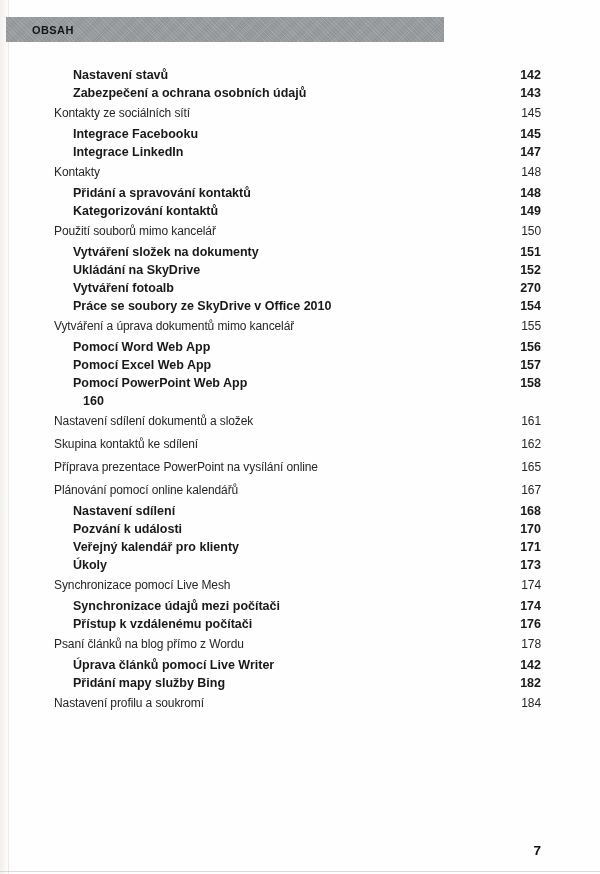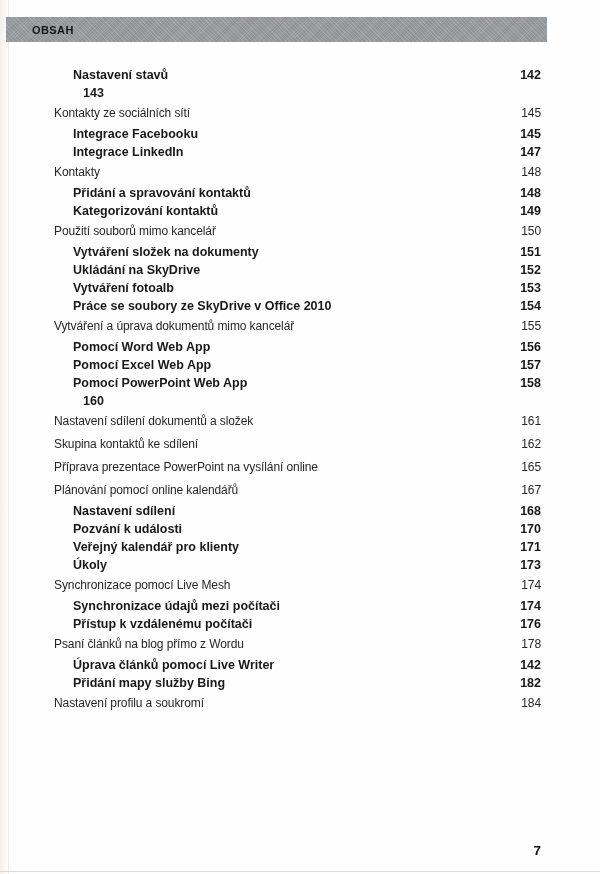--- a/index.html
+++ b/index.html
@@ -27,21 +27,21 @@
     position: absolute;
     left: 0; bottom: 2px;
     width: 100%; height: 1px;
     background: #c9c7c5;
     opacity: .65;
   }
   
   .header-bar {
     position: absolute;
     left: 6px; top: 17px;
-    width: 541px; height: 25px;
+    width: 438px; height: 25px;
     background-color: #9b9ea1;
     background-image:
       repeating-linear-gradient(45deg, rgba(255,255,255,.10) 0 1px, rgba(0,0,0,0) 1px 3px),
       repeating-linear-gradient(-45deg, rgba(0,0,0,.07) 0 1px, rgba(0,0,0,0) 1px 2px);
     display: flex;
     align-items: center;
     box-sizing: border-box;
     padding-left: 26px;
   }
   .header-label {
@@ -105,20 +105,21 @@
 <div class="header-bar">
   <span class="header-label">OBSAH</span>
 </div>
 
 <div class="toc">
     <div class="toc-row level-2">
     <span class="toc-title">Nastavení stavů</span>
     <span class="toc-page">142</span>
   </div>
     <div class="toc-row level-2">
+    <span class="toc-title">Zabezpečení a ochrana osobních údajů</span>
     <span class="toc-page">143</span>
   </div>
     <div class="toc-row level-1">
     <span class="toc-title">Kontakty ze sociálních sítí</span>
     <span class="toc-page">145</span>
   </div>
     <div class="toc-row level-2">
     <span class="toc-title">Integrace Facebooku</span>
     <span class="toc-page">145</span>
   </div>
@@ -145,21 +146,21 @@
     <div class="toc-row level-2">
     <span class="toc-title">Vytváření složek na dokumenty</span>
     <span class="toc-page">151</span>
   </div>
     <div class="toc-row level-2">
     <span class="toc-title">Ukládání na SkyDrive</span>
     <span class="toc-page">152</span>
   </div>
     <div class="toc-row level-2">
     <span class="toc-title">Vytváření fotoalb</span>
-    <span class="toc-page">153</span>
+    <span class="toc-page">270</span>
   </div>
     <div class="toc-row level-2">
     <span class="toc-title">Práce se soubory ze SkyDrive v Office 2010</span>
     <span class="toc-page">154</span>
   </div>
     <div class="toc-row level-1">
     <span class="toc-title">Vytváření a úprava dokumentů mimo kancelář</span>
     <span class="toc-page">155</span>
   </div>
     <div class="toc-row level-2">

